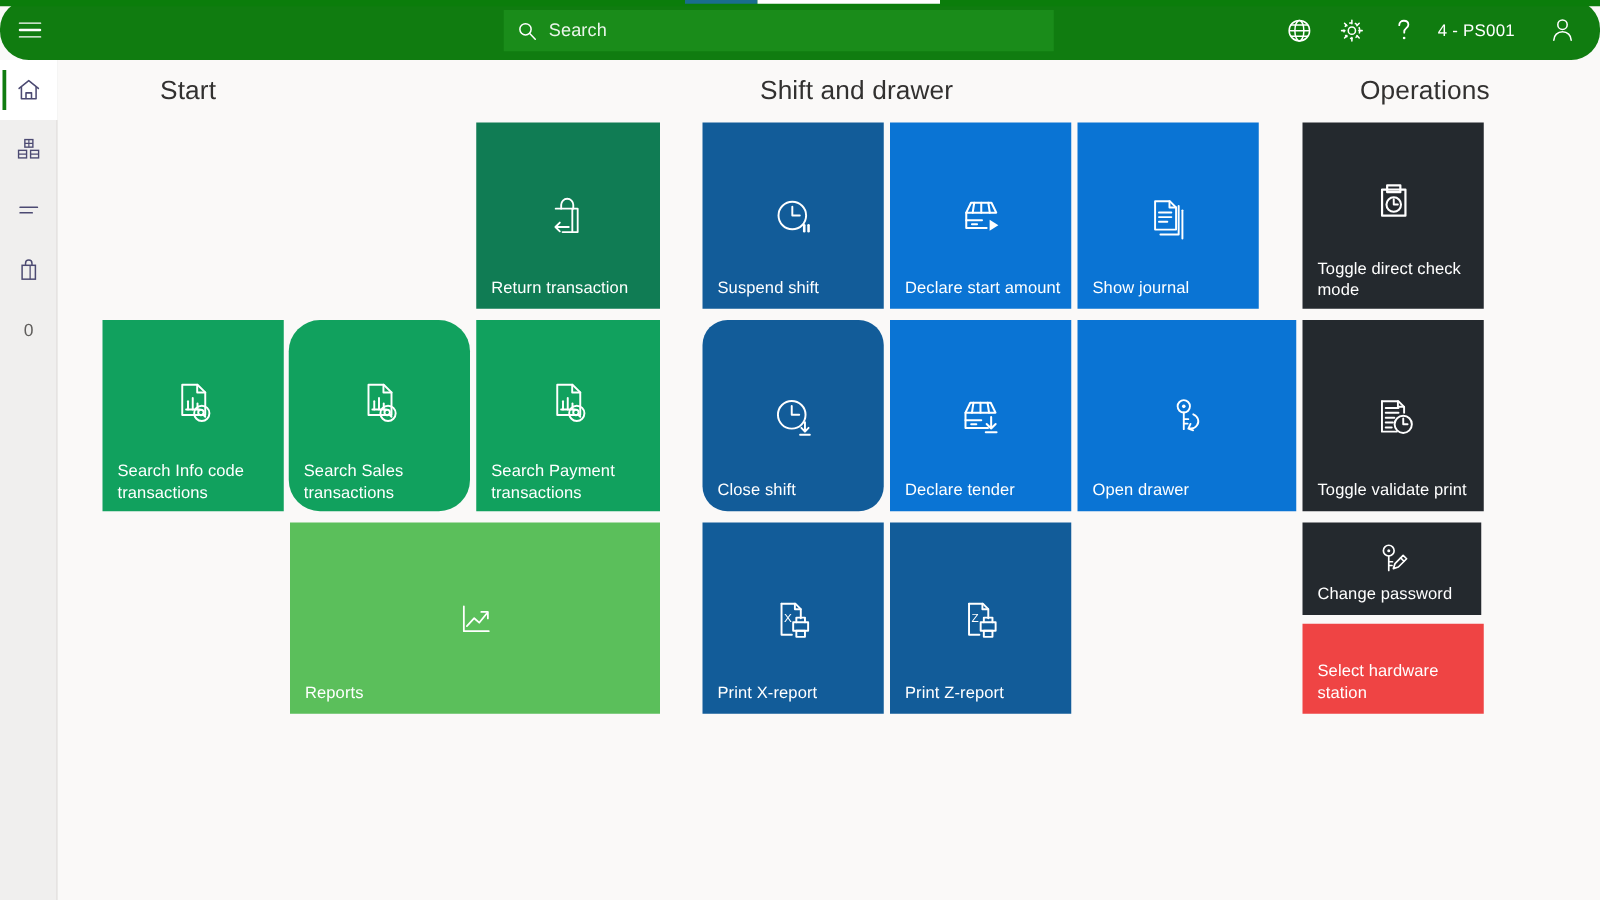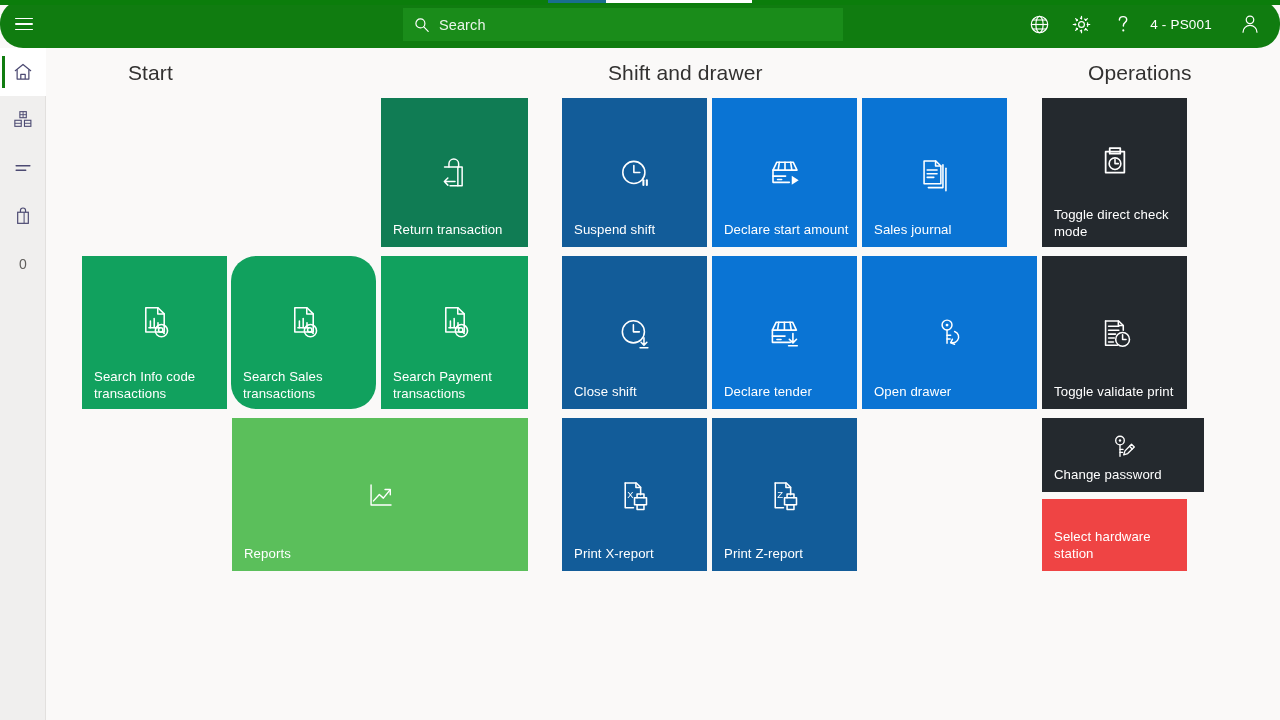--- a/index.html
+++ b/index.html
@@ -300,24 +300,24 @@
       <svg class="ico" width="46" height="46" viewBox="0 0 40 40">
         <path d="M10.5 9.5h10.2l4.4 4.4v15.4H10.5z"></path>
         <path d="M20.5 9.5v4.4h4.6"></path>
         <line x1="13.2" y1="17.4" x2="21.8" y2="17.4"></line>
         <line x1="13.2" y1="20.6" x2="21.8" y2="20.6"></line>
         <line x1="13.2" y1="23.8" x2="19" y2="23.8"></line>
         <path d="M26.9 12.8v19.9H14.2"></path>
         <path d="M29.5 15.9v19.6"></path>
       </svg>
     </div>
-    <div class="tile-label">Sales journal</div>
-  </div>
-
-  <div class="tile" id="t-shift-3" style="left: 516px; top: 208px; width: 145px; height: 153px; background: rgb(18, 92, 153);">
+    <div class="tile-label">Show journal</div>
+  </div>
+
+  <div class="tile" id="t-shift-3" style="left: 516px; top: 208px; width: 145px; height: 153px; background: rgb(18, 92, 153); border-radius: 20px;">
     <div class="tile-icon">
       <svg class="ico" width="46" height="46" viewBox="0 0 40 40">
         <circle cx="18.6" cy="19" r="9.6"></circle>
         <path d="M18.6 12.9v6.1h5.2"></path>
         <path d="M27.8 24.2v6.3 M25.3 28.1l2.5 2.6 2.5-2.6"></path>
         <line x1="24.4" y1="32.9" x2="31.2" y2="32.9"></line>
       </svg>
     </div>
     <div class="tile-label">Close shift</div>
   </div>
@@ -407,21 +407,21 @@
         <line x1="14.4" y1="21" x2="20.4" y2="21"></line>
         <line x1="14.4" y1="24.4" x2="19.4" y2="24.4"></line>
         <line x1="14.4" y1="27.8" x2="18.6" y2="27.8"></line>
         <circle cx="26.6" cy="25.6" r="6"></circle>
         <path d="M26.6 21.6v4h3"></path>
       </svg>
     </div>
     <div class="tile-label">Toggle validate print</div>
   </div>
 
-  <div class="tile short" id="t-ops-2" style="left: 996px; top: 370px; width: 162px; height: 74px; background: rgb(36, 41, 46);">
+  <div class="tile short" id="t-ops-2" style="left: 996px; top: 370px; width: 143px; height: 74px; background: rgb(36, 41, 46);">
     <div class="tile-icon">
       <svg class="ico" width="40" height="40" viewBox="0 0 40 40">
         <circle cx="17" cy="12.5" r="4.3"></circle>
         <circle cx="17" cy="12.5" r="1.2" fill="#fff" stroke="none"></circle>
         <path d="M17 16.8v11.5"></path>
         <line x1="17" y1="21.4" x2="20" y2="21.4"></line>
         <line x1="17" y1="24.4" x2="19.6" y2="24.4"></line>
         <path d="M28.5 16.3 22 22.9l-1.3 4 4-1.3 6.6-6.6z"></path>
         <line x1="26.5" y1="18.3" x2="29.2" y2="21"></line>
       </svg>

